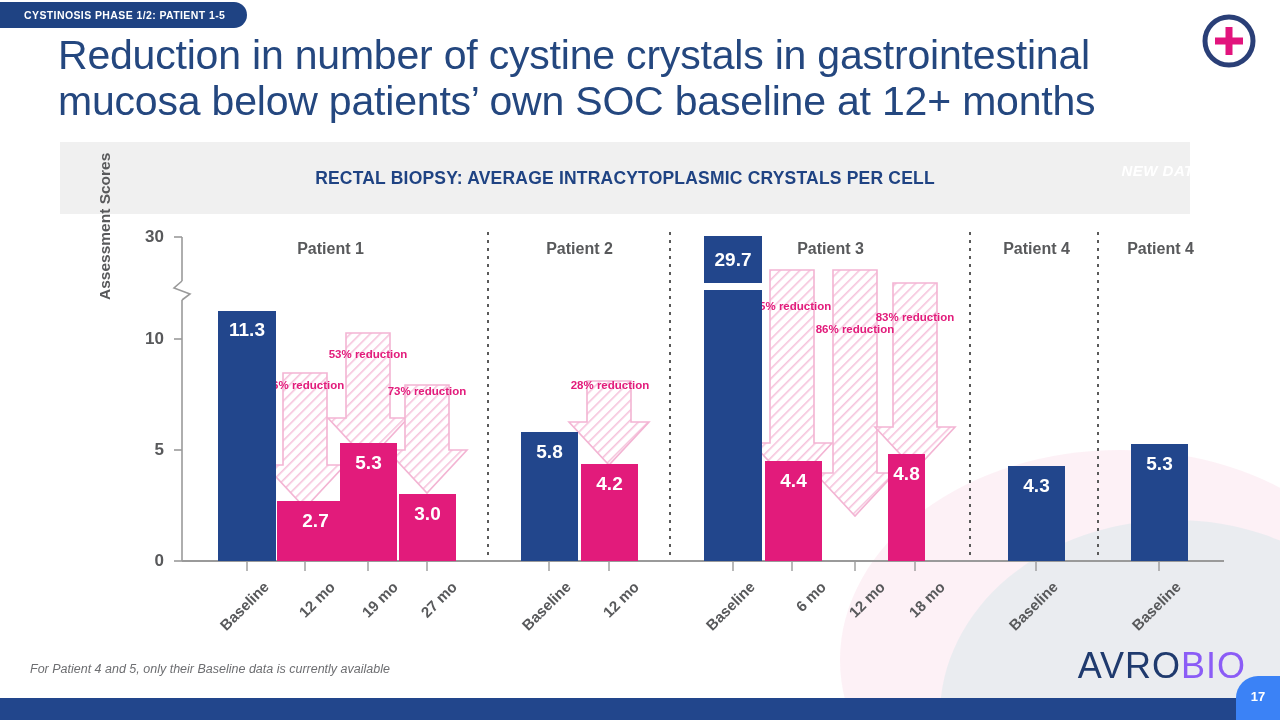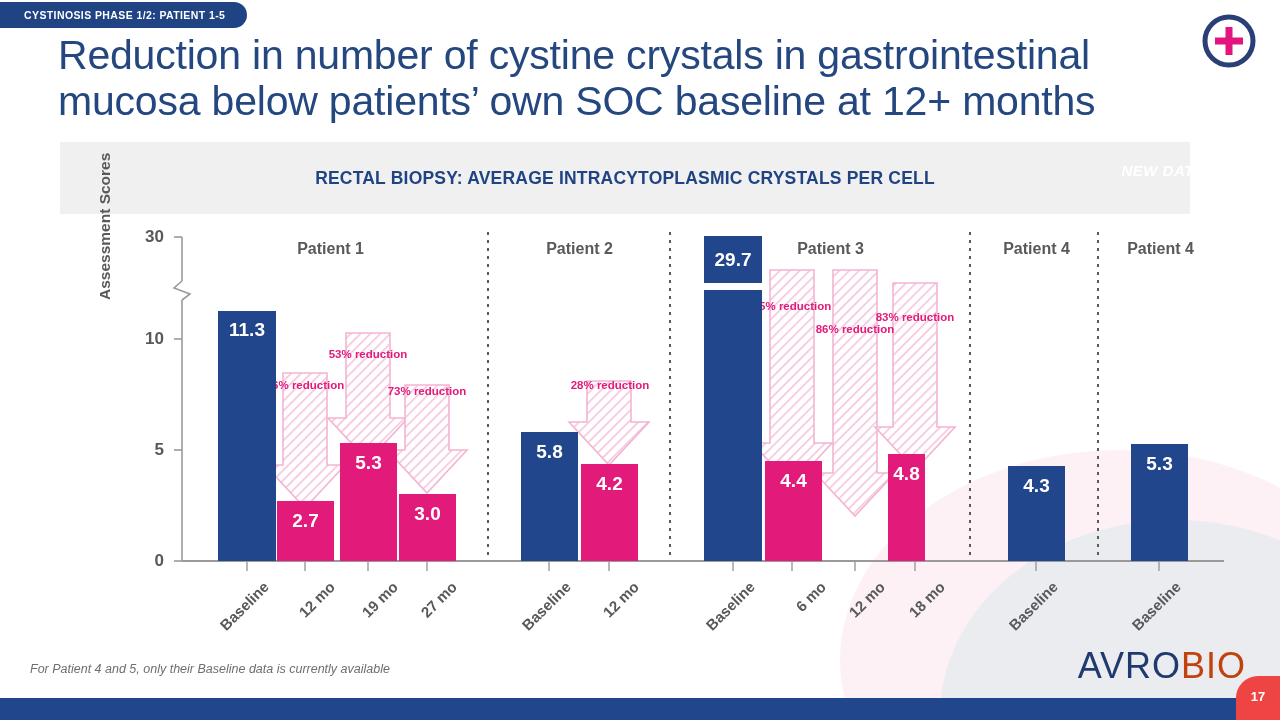--- a/index.html
+++ b/index.html
@@ -111,30 +111,30 @@
   
   .footnote{
     position:absolute;left:30px;top:662px;
     color:#6d6e71;font-size:12.5px;font-style:italic;
   }
 
   
   .logo{position:absolute;right:34px;top:645px;font-size:0;}
   .logo-text{font-size:36px;font-weight:normal;letter-spacing:1px;}
   .logo-avro{color:#1f3a6e;}
-  .logo-bio{color:#c2410c;}
+  .logo-bio{color:#8b5cf6;}
 
   
   .footer-bar{
     position:absolute;left:0;bottom:0;width:1280px;height:22px;
     background:#22468c;
   }
   .page-badge{
     position:absolute;right:0;bottom:0;width:44px;height:44px;
-    background:#ef4444;border-top-left-radius:22px;
+    background:#3b82f6;border-top-left-radius:22px;
     display:flex;align-items:flex-start;justify-content:center;
     padding-top:13px;box-sizing:border-box;
   }
   .page-badge span{color:#fff;font-size:13px;font-weight:bold;}
 </style>
 </head>
 <body>
 
 <div class="deco deco-pink"></div>
 <div class="deco deco-gray"></div>
@@ -250,21 +250,21 @@
   <div class="arrow-caption" style="left:313px;top:348px;width:110px;">53% reduction</div>
   <div class="arrow-caption" style="left:372px;top:385px;width:110px;">73% reduction</div>
   <div class="arrow-caption" style="left:555px;top:379px;width:110px;">28% reduction</div>
   <div class="arrow-caption" style="left:737px;top:300px;width:110px;">85% reduction</div>
   <div class="arrow-caption" style="left:800px;top:291px;width:110px;margin-top:32px;">86% reduction</div>
   <div class="arrow-caption" style="left:860px;top:311px;width:110px;">83% reduction</div>
 
   <div class="bar navy" style="left:218px;top:311px;width:58px;height:250px;">
     <div class="bar-value" style="top:8px;">11.3</div>
   </div>
-  <div class="bar pink" style="left:277px;top:501px;width:57px;height:60px;">
+  <div class="bar pink" style="left:277px;top:501px;width:57px;height:60px;padding-left:20px;">
     <div class="bar-value" style="top:9px;">2.7</div>
   </div>
   <div class="bar pink" style="left:340px;top:443px;width:57px;height:118px;">
     <div class="bar-value" style="top:9px;">5.3</div>
   </div>
   <div class="bar pink" style="left:399px;top:494px;width:57px;height:67px;">
     <div class="bar-value" style="top:9px;">3.0</div>
   </div>
 
   <div class="bar navy" style="left:521px;top:432px;width:57px;height:129px;">

